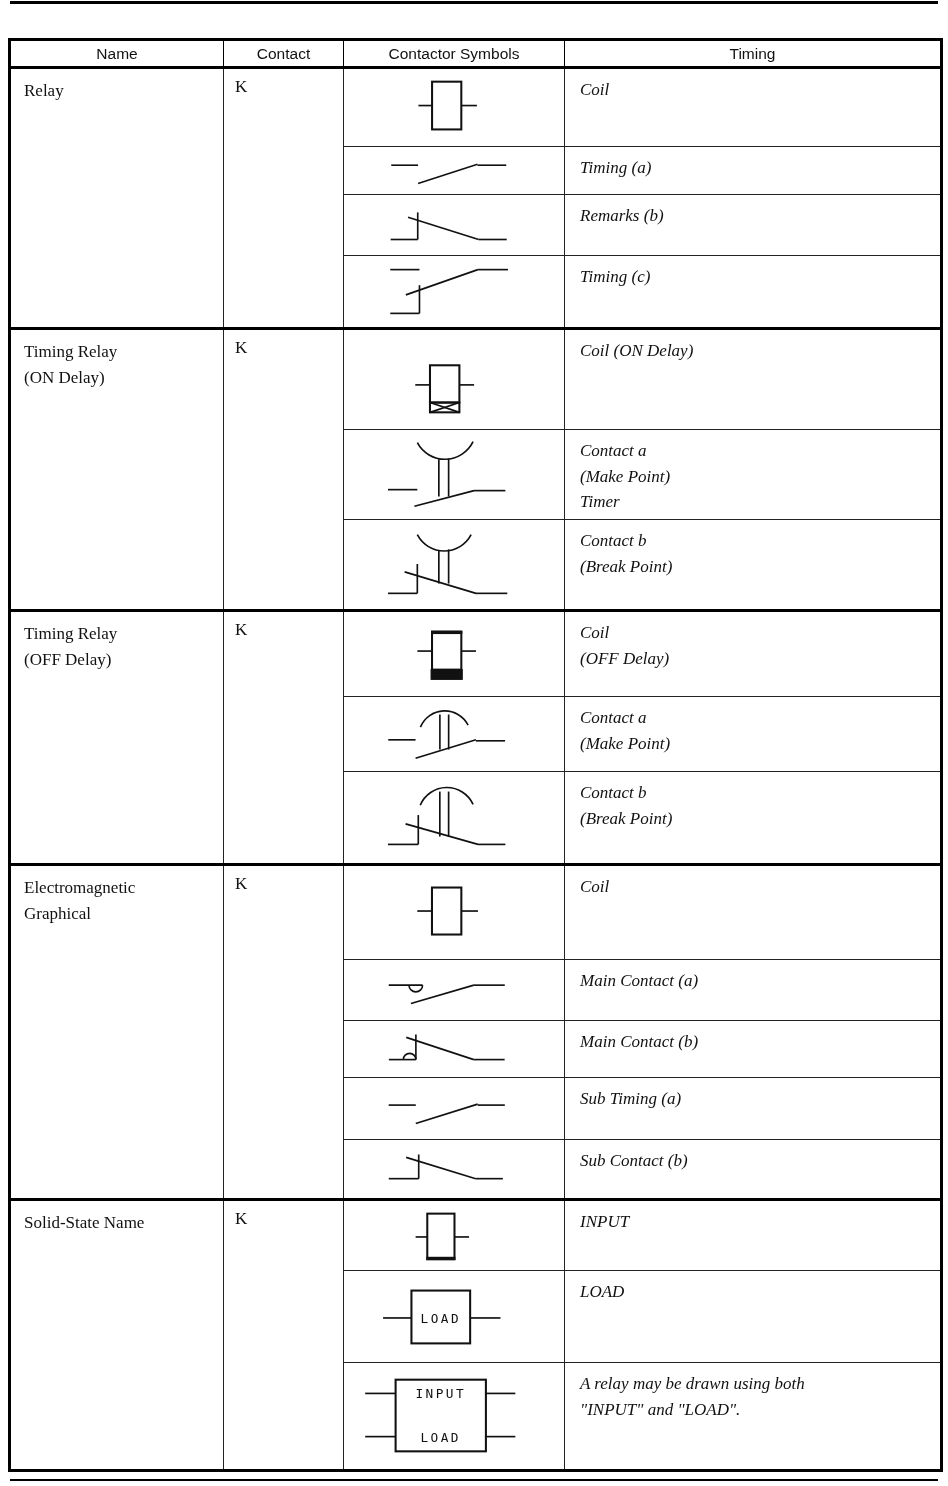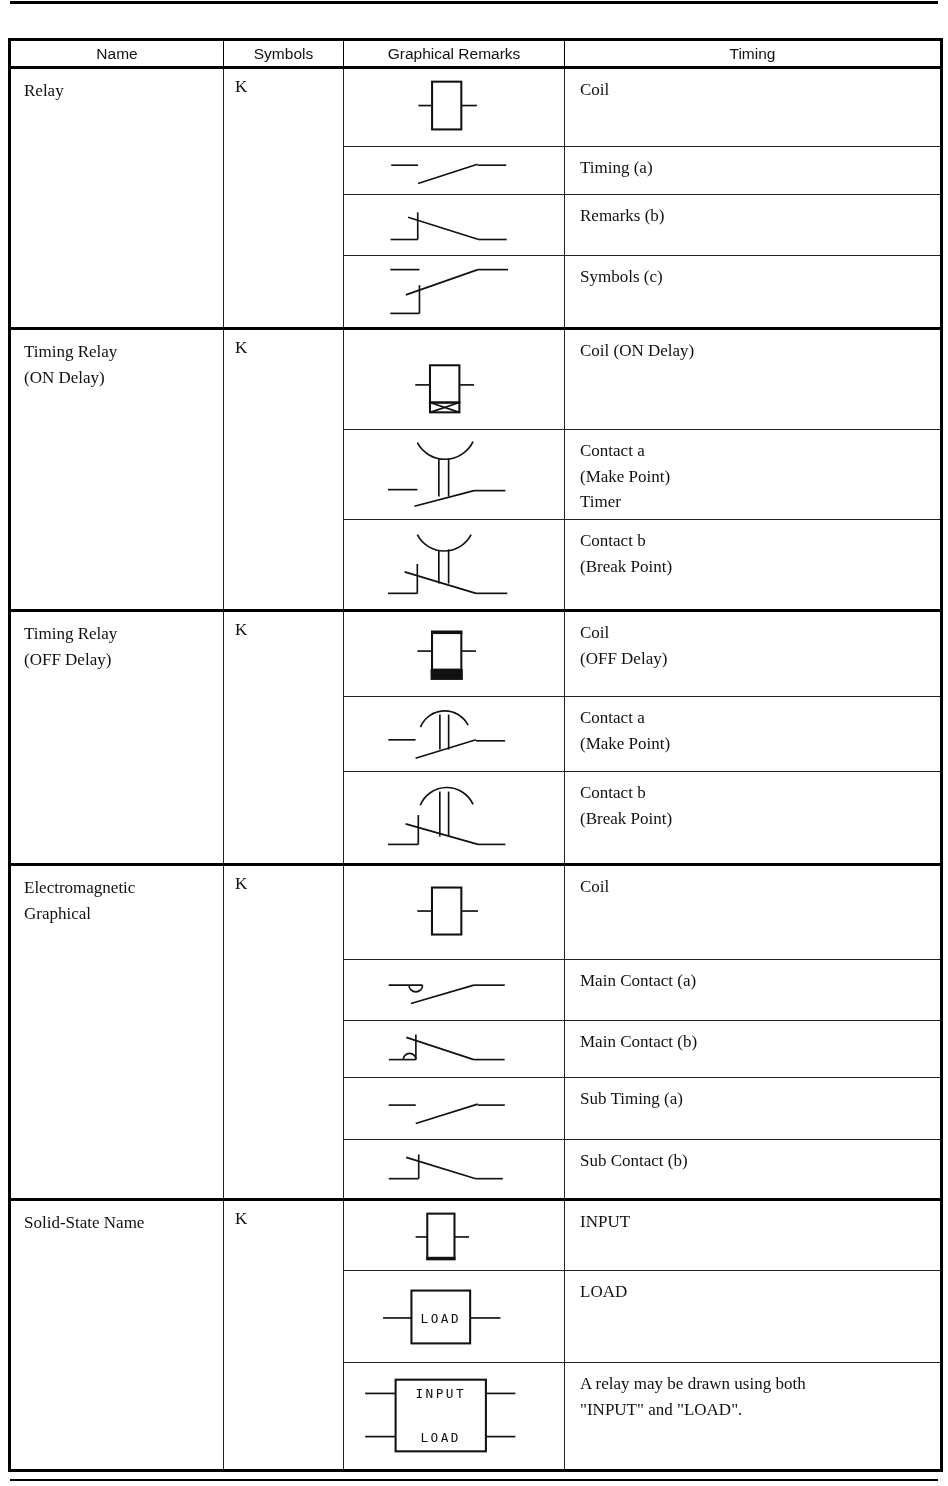--- a/index.html
+++ b/index.html
@@ -13,21 +13,21 @@
        border-collapse:collapse;table-layout:fixed;
        border:3px solid #000;}
   th{font-family:"Liberation Sans", sans-serif;font-weight:400;font-size:15.5px;
      border:1.5px solid #000;border-bottom:3px solid #000;
      text-align:center;vertical-align:middle;padding:0;}
   td{border:1.5px solid #222;vertical-align:top;overflow:hidden;}
   tr.group-start td{border-top:3px solid #000;}
   td.name{padding:9px 11px 0 13px;font-size:17px;line-height:1.5;white-space:pre-line;}
   td.sym{padding:8px 0 0 11px;font-size:17px;}
   td.glyph{padding:0;}
-  td.remarks{padding:8px 12px 0 15px;font-size:17px;line-height:1.5;white-space:pre-line;}
+  td.remarks{padding:8px 12px 0 15px;font-size:17px;line-height:1.5;white-space:pre-line;font-style:italic;}
   svg.symbol{display:block;margin:0 auto;}
   svg.symbol line, svg.symbol path{stroke:#111;stroke-width:1.7;fill:none;}
   svg.symbol rect.frame{stroke:#111;stroke-width:2.1;fill:none;}
   svg.symbol rect.solid{stroke:#111;stroke-width:1;fill:#111;}
   svg.symbol line.thick{stroke-width:3.2;}
   .boxtext{font-family:"DejaVu Sans Mono", monospace;font-size:13px;
            letter-spacing:2.5px;fill:#111;stroke:none;}
 </style>
 </head>
 <body>
@@ -37,22 +37,22 @@
 <table class="symtable">
   <colgroup>
     <col style="width:214px">
       <col style="width:120px">
       <col style="width:221px">
       <col style="width:377px">
   </colgroup>
   <thead>
     <tr style="height:28px">
       <th>Name</th>
-      <th>Symbols</th>
-      <th>Graphical Remarks</th>
+      <th>Contact</th>
+      <th>Contactor Symbols</th>
       <th>Timing</th>
     </tr>
   </thead>
 
   <tbody>
     <tr class="group-start" style="height:79px">
       <td class="name" rowspan="4">Relay</td>
       <td class="sym" rowspan="4">K</td>
       <td class="glyph">
         <svg class="symbol" width="218" height="77" viewBox="0 0 221 79">
@@ -87,21 +87,21 @@
     <tr style="height:73px">
       <td class="glyph">
         <svg class="symbol" width="218" height="71" viewBox="0 0 221 73">
           <line x1="45" y1="14" x2="75" y2="14"></line>
             <line x1="61" y1="40" x2="135" y2="14"></line>
             <line x1="135" y1="14" x2="166" y2="14"></line>
             <line x1="75" y1="30" x2="75" y2="59"></line>
             <line x1="45" y1="59" x2="75" y2="59"></line>
         </svg>
       </td>
-      <td class="remarks">Symbols (c)</td>
+      <td class="remarks">Timing (c)</td>
     </tr>
   </tbody>
 
   <tbody>
     <tr class="group-start" style="height:101px">
       <td class="name" rowspan="3">Timing Relay
 (ON Delay)</td>
       <td class="sym" rowspan="3">K</td>
       <td class="glyph">
         <svg class="symbol" width="218" height="99" viewBox="0 0 221 101">

